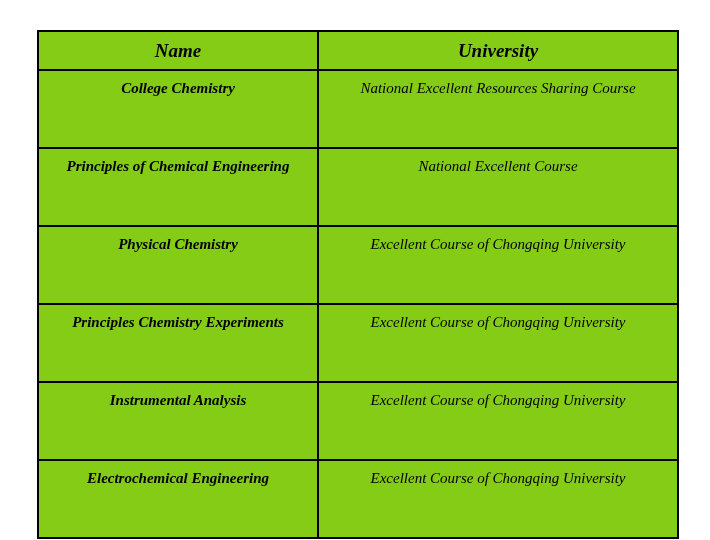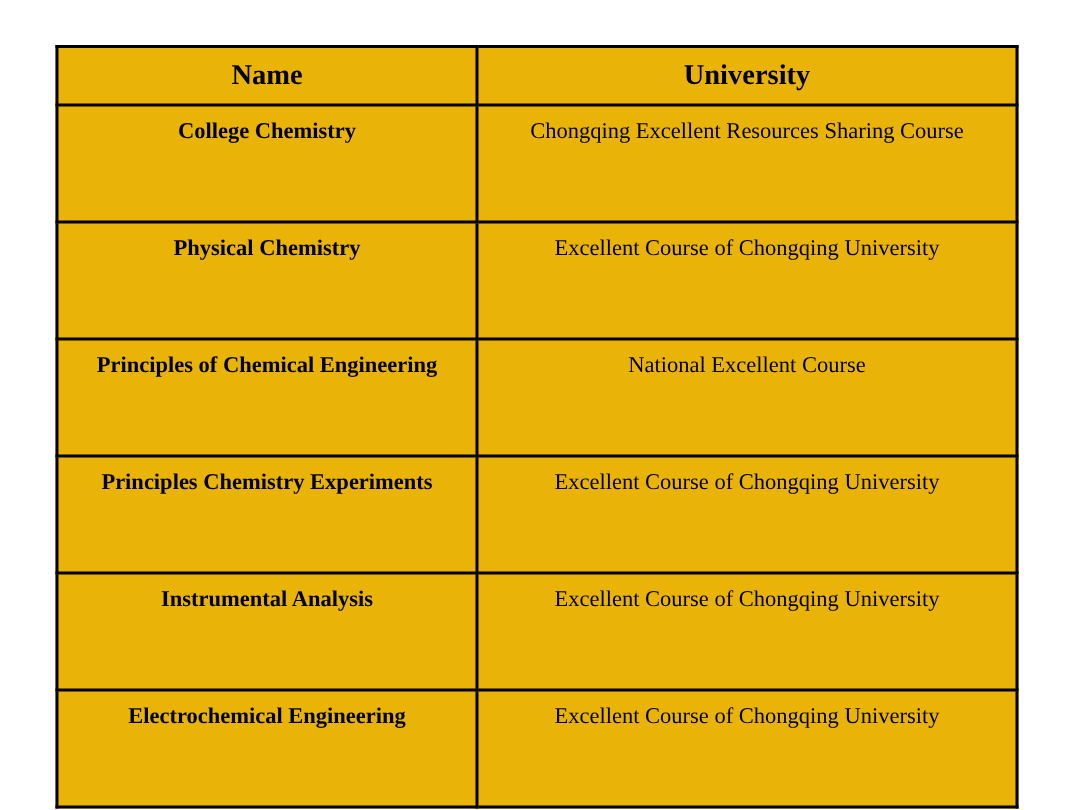--- a/index.html
+++ b/index.html
@@ -15,21 +15,22 @@
     font-family: "Liberation Serif", serif;
     color: #000000;
   }
   .doc-table {
     position: absolute;
     left: 37px;
     top: 30px;
     width: 640px;
     border-collapse: collapse;
     table-layout: fixed;
-    background: #eab308;
+    background: #84cc16;
+    font-style: italic;
   }
   .doc-table th,
   .doc-table td {
     border: 2px solid #000000;
     text-align: center;
     overflow: hidden;
   }
   .col-name  { width: 280px; }
   .col-desc  { width: 360px; }
   .doc-table th {
@@ -64,29 +65,29 @@
   </colgroup>
   <thead>
     <tr>
       <th>Name</th>
       <th>University</th>
     </tr>
   </thead>
   <tbody>
     <tr>
       <td class="name-cell">College Chemistry</td>
-      <td class="desc-cell">Chongqing Excellent Resources Sharing Course</td>
+      <td class="desc-cell">National Excellent Resources Sharing Course</td>
+    </tr>
+    <tr>
+      <td class="name-cell">Principles of Chemical Engineering</td>
+      <td class="desc-cell">National Excellent Course</td>
     </tr>
     <tr>
       <td class="name-cell">Physical Chemistry</td>
       <td class="desc-cell">Excellent Course of Chongqing University</td>
-    </tr>
-    <tr>
-      <td class="name-cell">Principles of Chemical Engineering</td>
-      <td class="desc-cell">National Excellent Course</td>
     </tr>
     <tr>
       <td class="name-cell">Principles Chemistry Experiments</td>
       <td class="desc-cell">Excellent Course of Chongqing University</td>
     </tr>
     <tr>
       <td class="name-cell">Instrumental Analysis</td>
       <td class="desc-cell">Excellent Course of Chongqing University</td>
     </tr>
     <tr>

